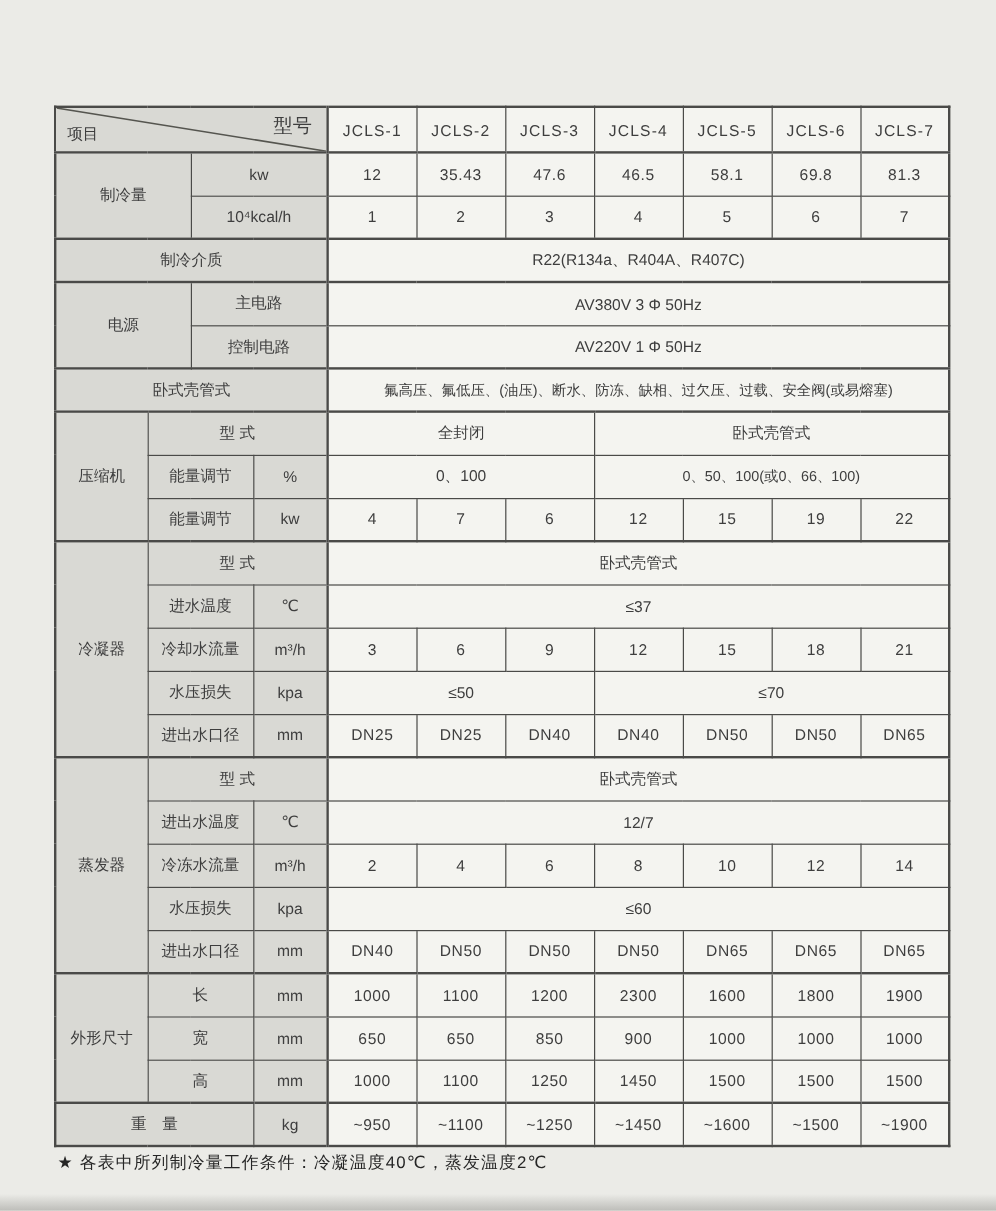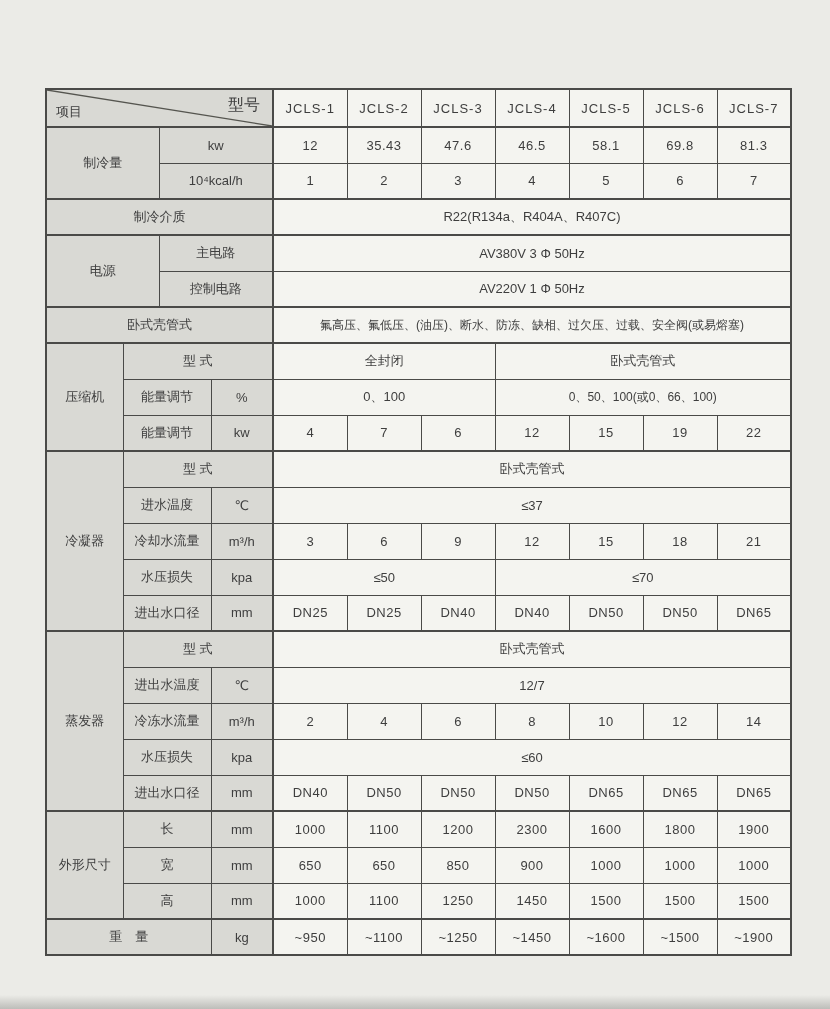--- a/index.html
+++ b/index.html
@@ -294,15 +294,16 @@
         <td class="num">~1250</td>
         <td class="num">~1450</td>
         <td class="num">~1600</td>
         <td class="num">~1500</td>
         <td class="num">~1900</td>
       </tr>
 
     </tbody>
   </table>
 
+  <p class="note">★ 各表中所列制冷量工作条件：冷凝温度40℃，蒸发温度2℃</p>
 
   <div class="scan-bottom"></div>
 </div>
 
 </body></html>

